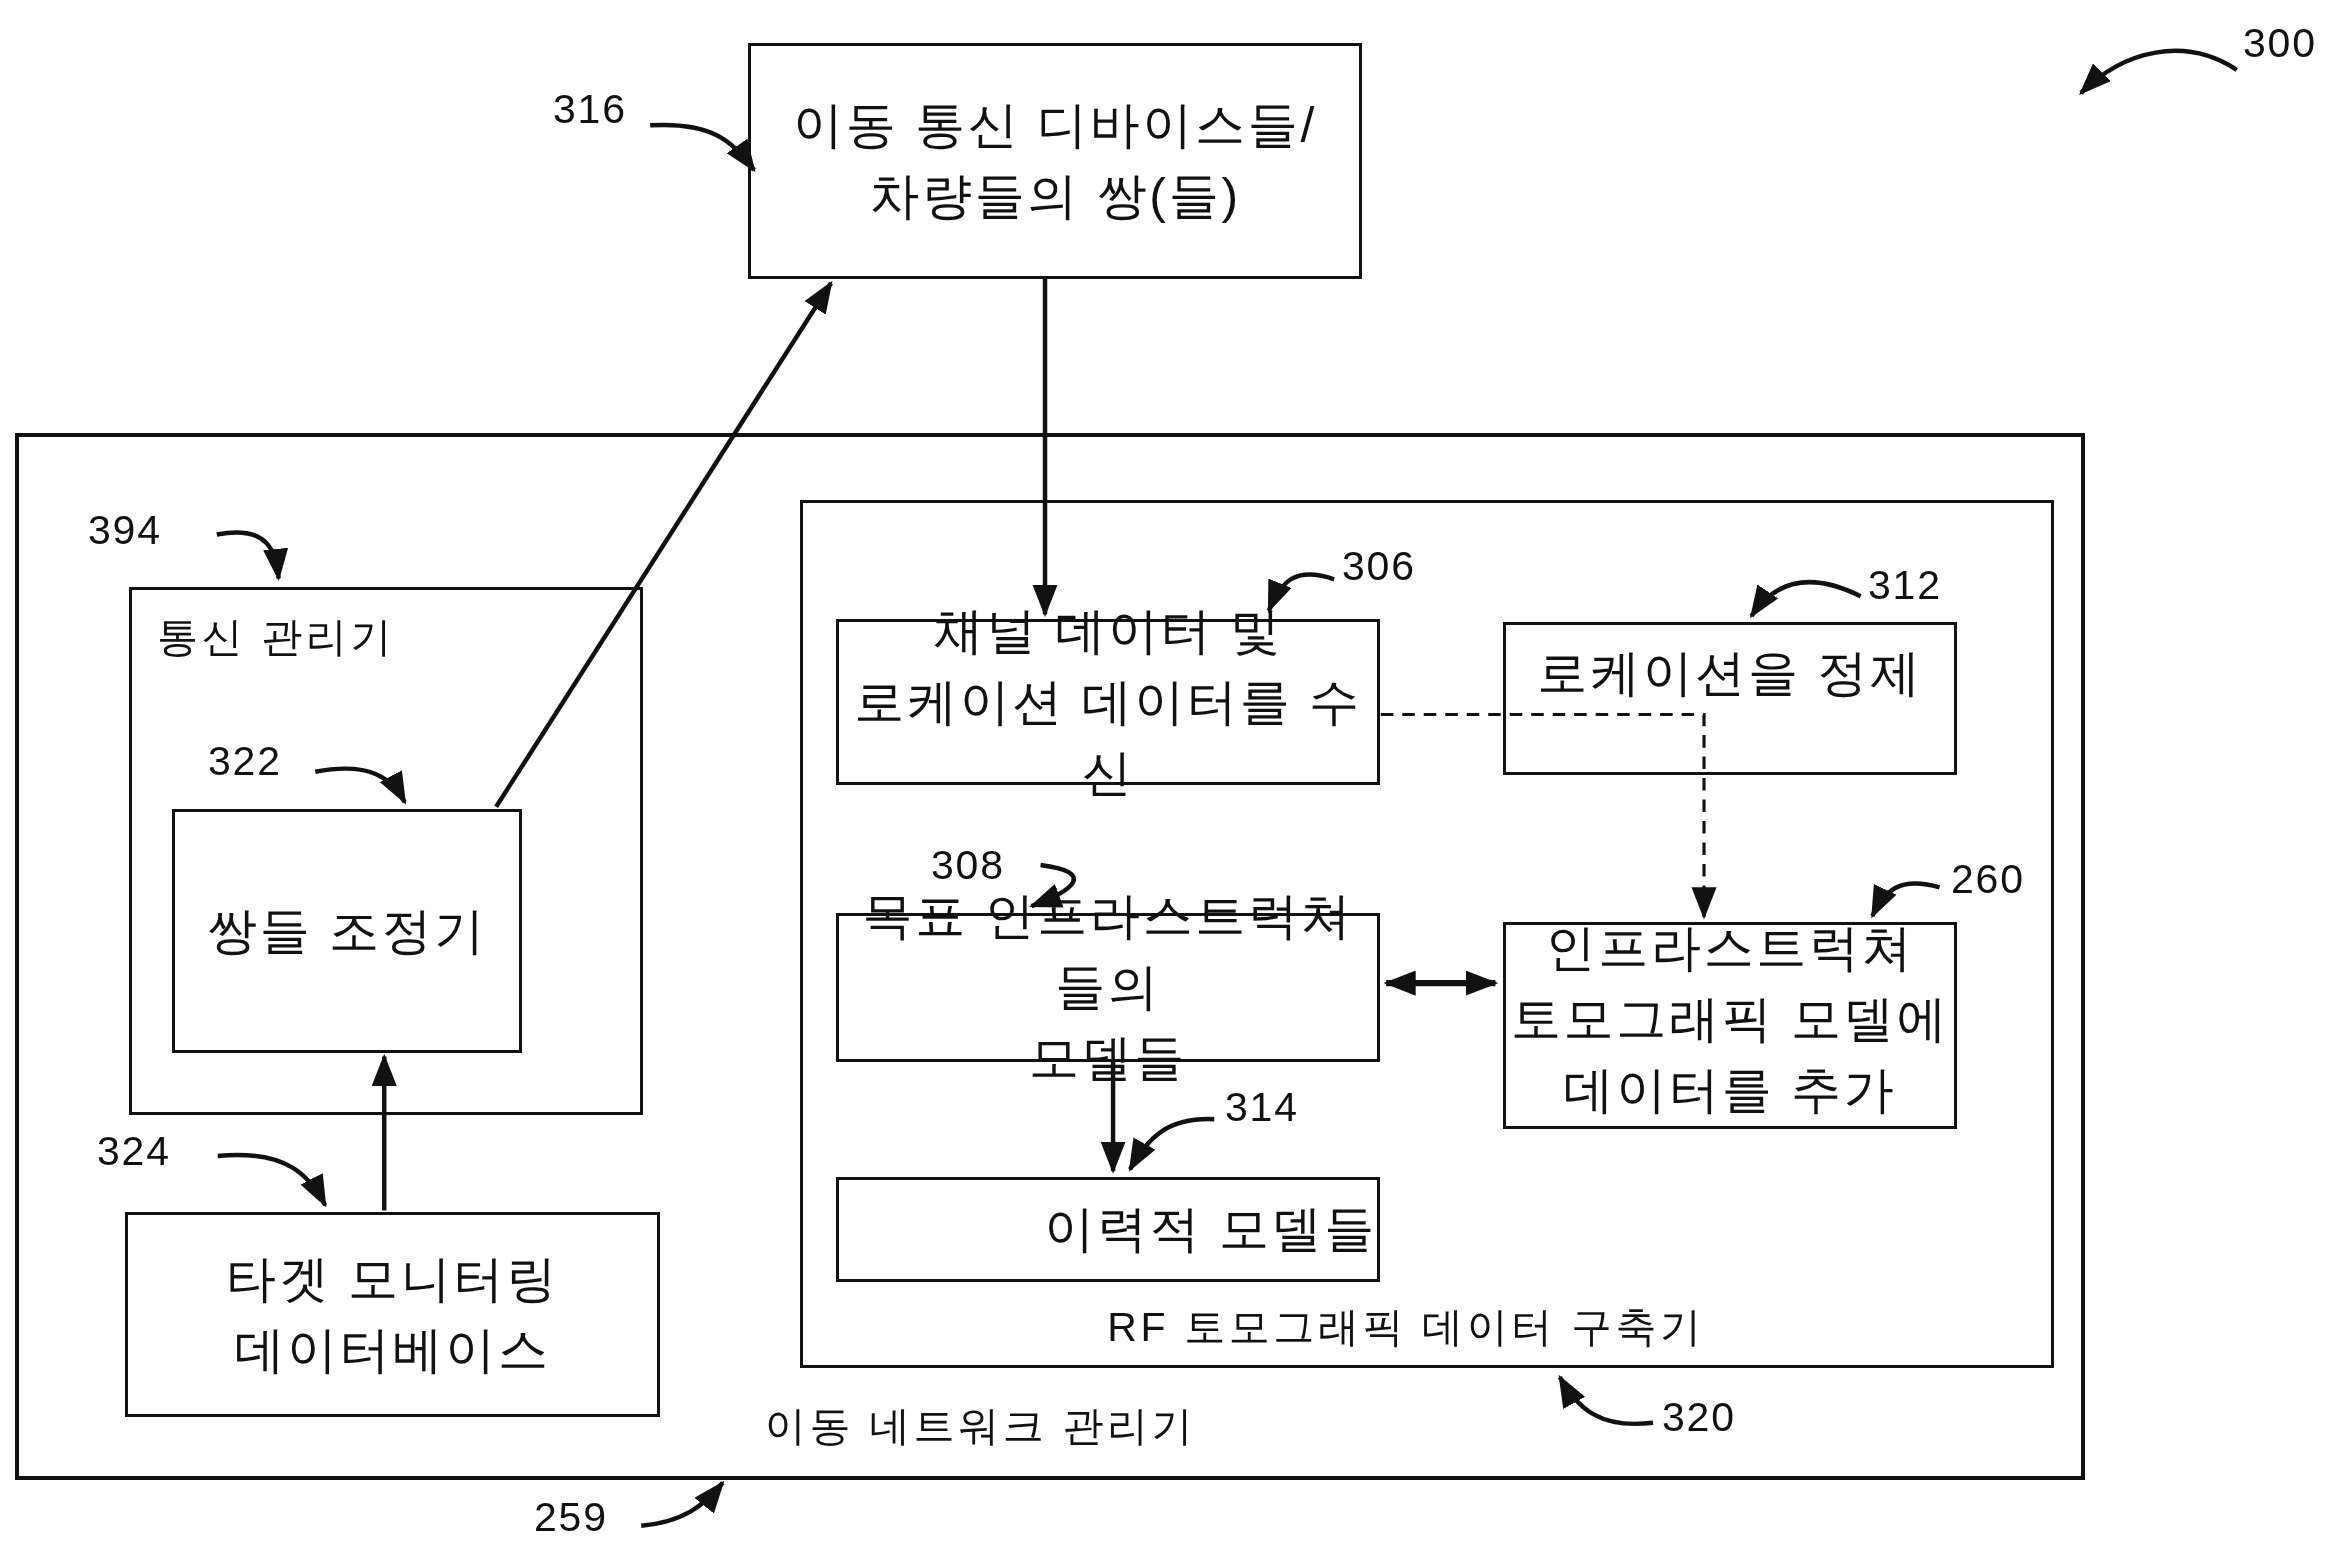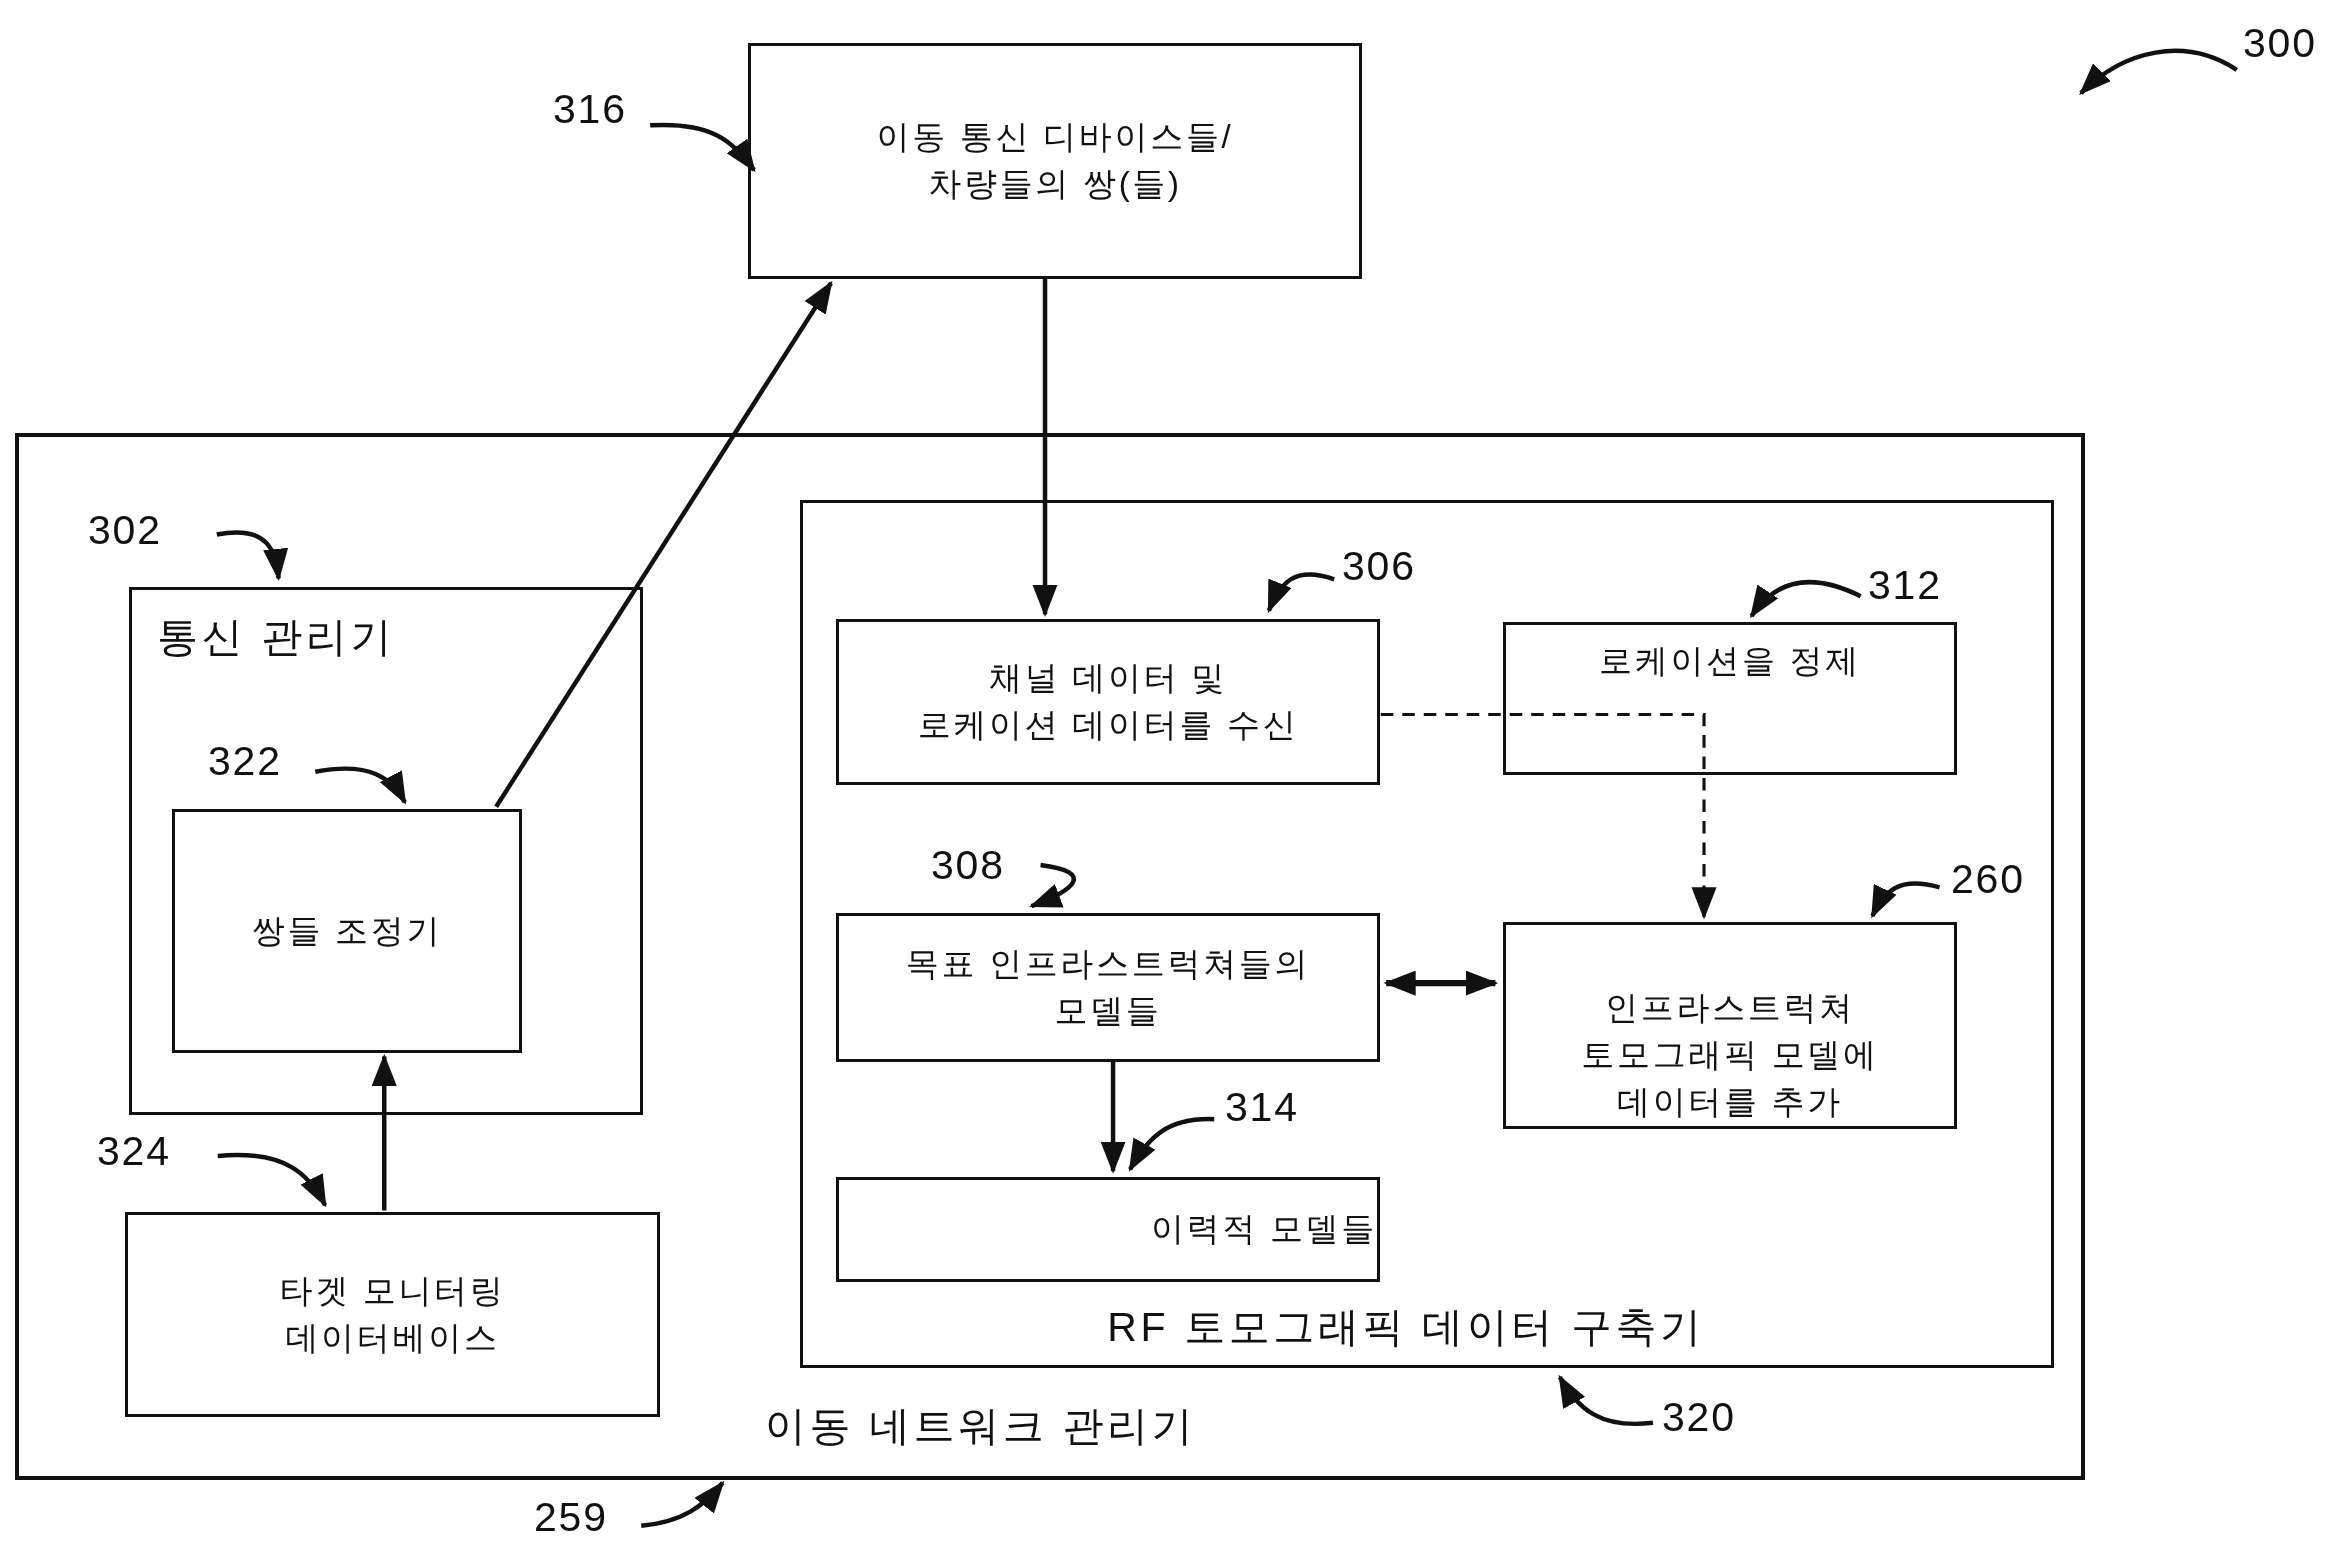--- a/index.html
+++ b/index.html
@@ -1,20 +1,20 @@
 <!DOCTYPE html>
 <html style="font-size:14.3px"><head>
 <meta charset="utf-8">
 <style>
   html,body{margin:0;padding:0;background:#ffffff;}
   .stage{position:relative;width:2330px;height:1566px;background:#ffffff;overflow:hidden;
          font-family:"Liberation Sans","DejaVu Sans",sans-serif;color:#111;}
   .box{position:absolute;border:3.6px solid #111;background:#ffffff;box-sizing:border-box;
        display:flex;align-items:center;justify-content:center;text-align:center;
-       font-size:33px;line-height:1.42;letter-spacing:2.7px;white-space:pre-line;}
+       font-size:50px;line-height:1.42;letter-spacing:2.7px;white-space:pre-line;}
   .frame{position:absolute;border:4.5px solid #111;background:transparent;box-sizing:border-box;}
   .frame-label{position:absolute;font-size:41px;letter-spacing:3.6px;text-align:center;white-space:pre;}
   .box-label-topleft{position:absolute;left:25px;top:19.7px;font-size:41px;letter-spacing:3.6px;}
   .top-align{align-items:flex-start;padding-top:12.5px;}
   .ref{position:absolute;font-size:41px;letter-spacing:1.8px;font-weight:400;}
   svg.wires{position:absolute;left:0;top:0;z-index:10;pointer-events:none;}
 </style>
 </head>
 <body>
 
@@ -63,21 +63,21 @@
 토모그래픽 모델에
 데이터를 추가</span>
   </div>
 
   <div class="box" style="left:836px;top:1177px;width:544px;height:105px;justify-content:flex-end;">
     <span>이력적 모델들</span>
   </div>
 
   <div class="ref" style="left:2243px;top:19.7px;">300</div>
   <div class="ref" style="left:553px;top:86px;">316</div>
-  <div class="ref" style="left:88px;top:507px;">302</div>
+  <div class="ref" style="left:88px;top:507px;">394</div>
   <div class="ref" style="left:208px;top:738px;">322</div>
   <div class="ref" style="left:97px;top:1128px;">324</div>
   <div class="ref" style="left:1342px;top:543px;">306</div>
   <div class="ref" style="left:1868px;top:562px;">312</div>
   <div class="ref" style="left:931px;top:842px;">308</div>
   <div class="ref" style="left:1951px;top:856px;">260</div>
   <div class="ref" style="left:1225px;top:1084px;">314</div>
   <div class="ref" style="left:1662px;top:1394px;">320</div>
   <div class="ref" style="left:534px;top:1494px;">259</div>
 

